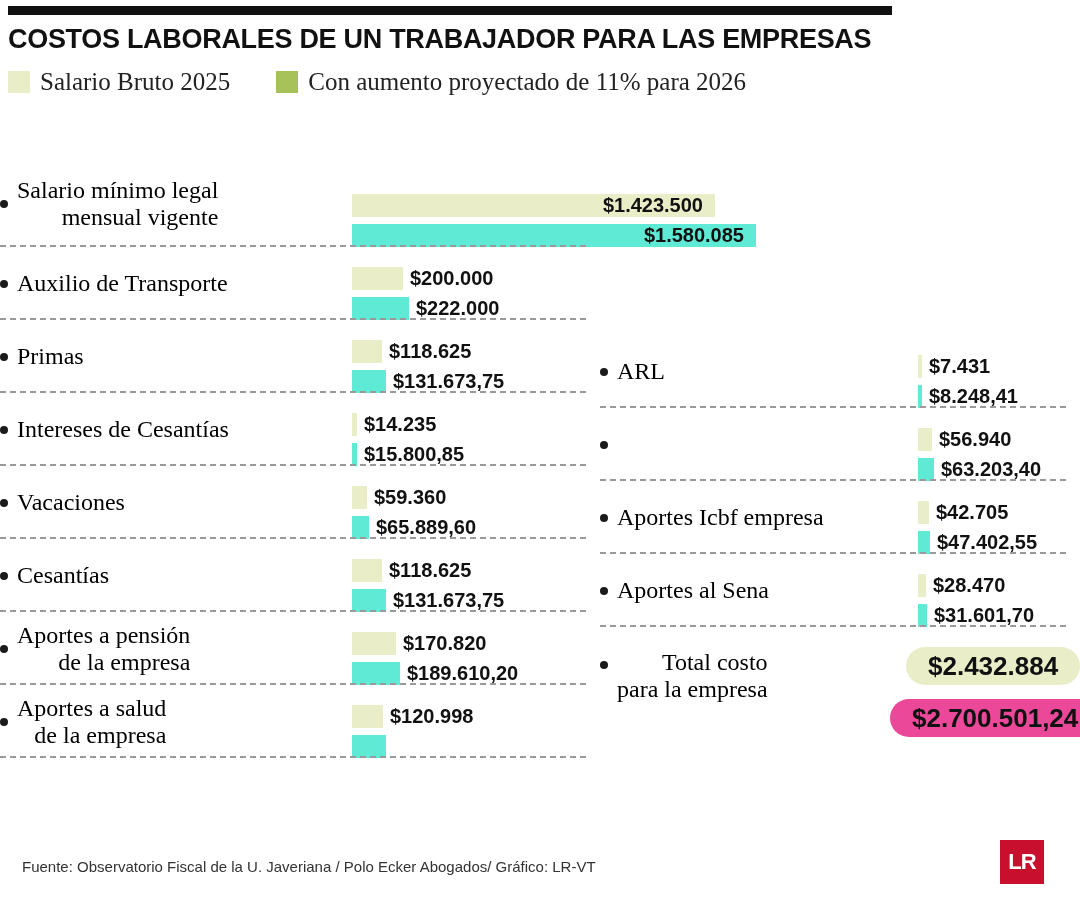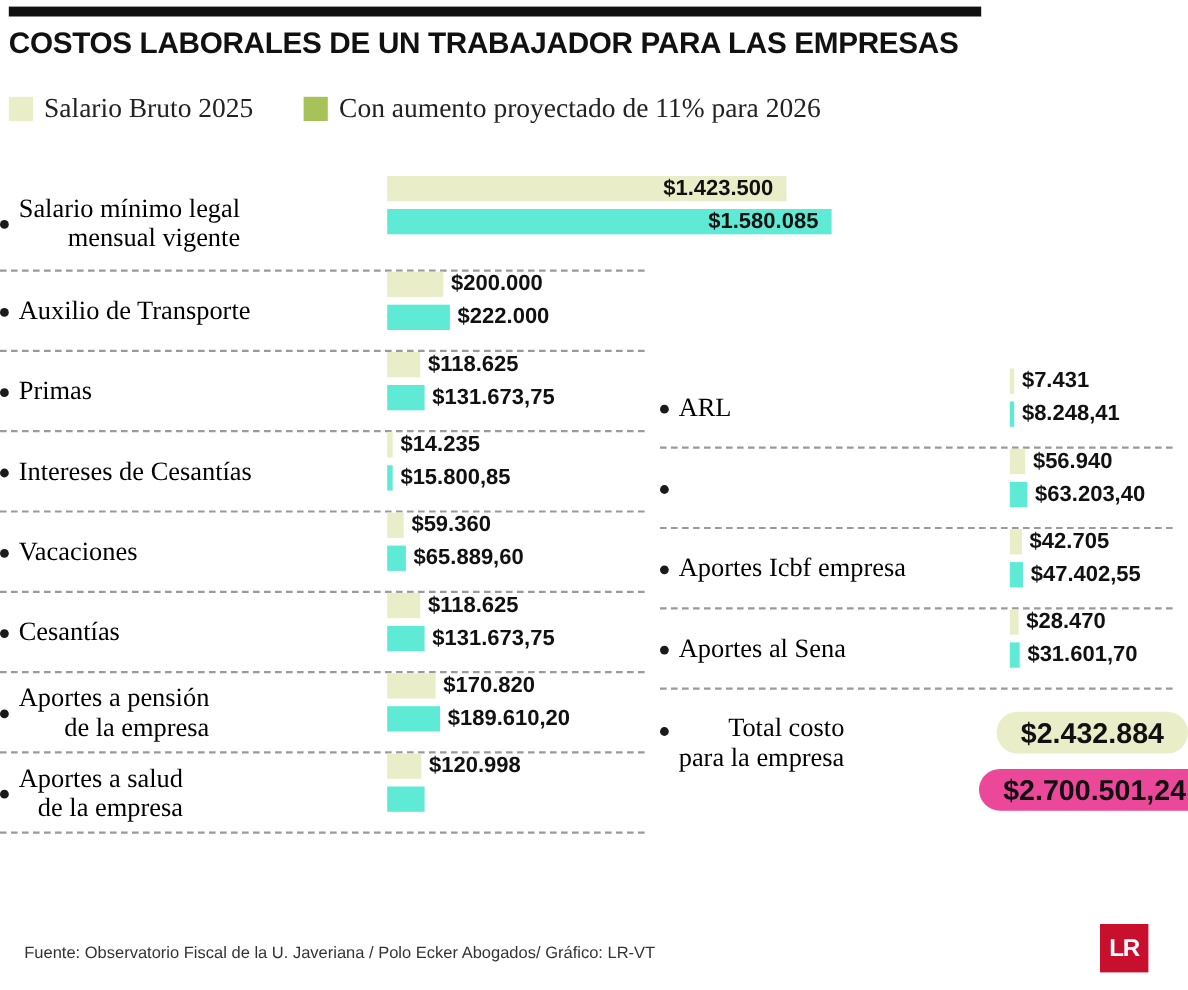--- a/index.html
+++ b/index.html
@@ -18,21 +18,21 @@
     width: 884px; height: 9px; background: #111111;
   }
 
   .title {
     position: absolute; left: 8px; top: 24px;
     font-family: "Liberation Sans", sans-serif;
     font-weight: bold; font-size: 27px; letter-spacing: -0.3px;
     color: #111111; white-space: nowrap;
   }
 
-  .legend { position: absolute; left: 8px; top: 85px; display: flex; align-items: center; gap: 10px; }
+  .legend { position: absolute; left: 8px; top: 68px; display: flex; align-items: center; gap: 10px; }
   .legend .swatch { width: 22px; height: 22px; display: inline-block; }
   .legend .sw-light { background: #eaeec8; }
   .legend .sw-dark { background: #a8c25a; }
   .legend .txt { font-size: 25px; color: #222; }
   .legend .gap { display: inline-block; width: 26px; }
 
   .rows { position: absolute; left: 0; top: 160px; width: 1080px; }
 
   .col { position: absolute; }
   .col-left { left: 0px; top: 0px; width: 600px; }
@@ -46,21 +46,21 @@
   .row-inner { display: flex; align-items: center; height: 100%; }
 
   .bullet {
     width: 8px; height: 8px; border-radius: 50%;
     background: #1a1a1a; flex: 0 0 8px; margin-right: 9px;
   }
   .label {
     font-size: 24px; line-height: 1.12; color: #000000;
     white-space: pre-line; flex: 0 0 auto; text-align: right;
   }
-  .bars { position: absolute; top: 0; height: 100%; display: flex; flex-direction: column; justify-content: flex-start; gap: 7px; }
+  .bars { position: absolute; top: 0; height: 100%; display: flex; flex-direction: column; justify-content: flex-end; gap: 7px; }
   .barline { display: flex; align-items: center; }
   .bar { height: 23px; background: #eaeec8; }
   .bar.dark { background: #5eead4; }
   .barval {
     font-family: "Liberation Sans", sans-serif;
     font-size: 20px; font-weight: bold; color: #111; margin-left: 7px; white-space: nowrap;
   }
 
   
   .col-left .bars { left: 352px; }

